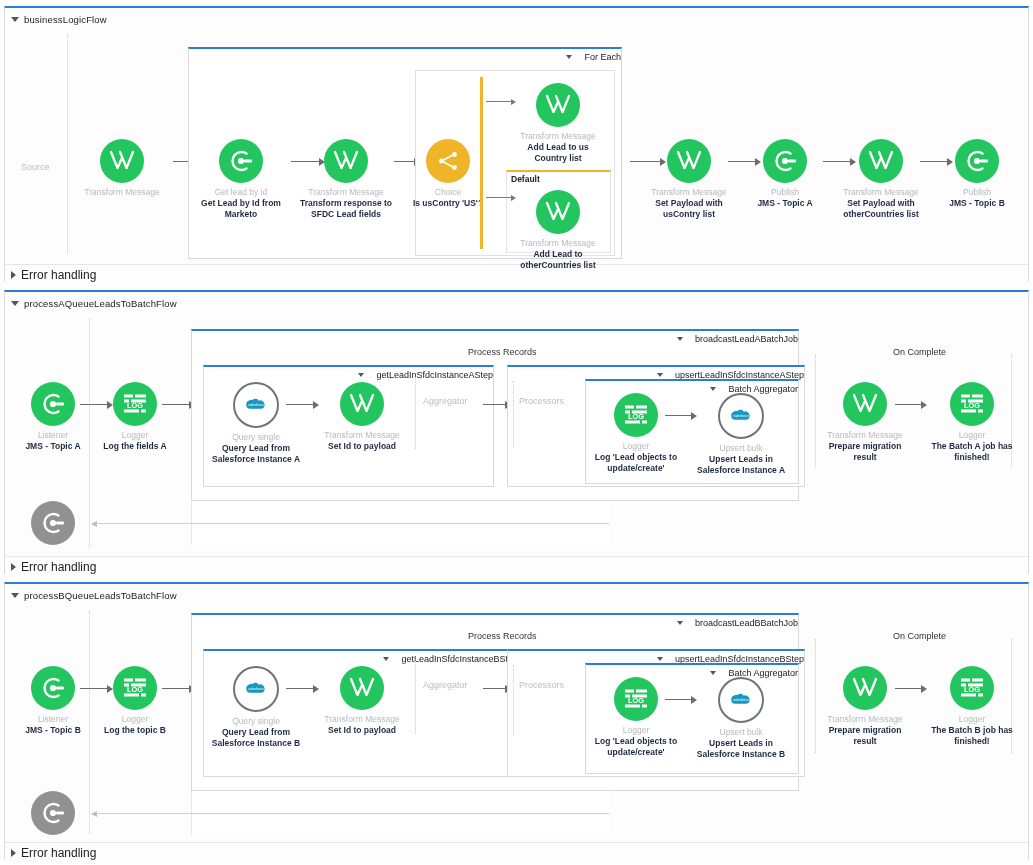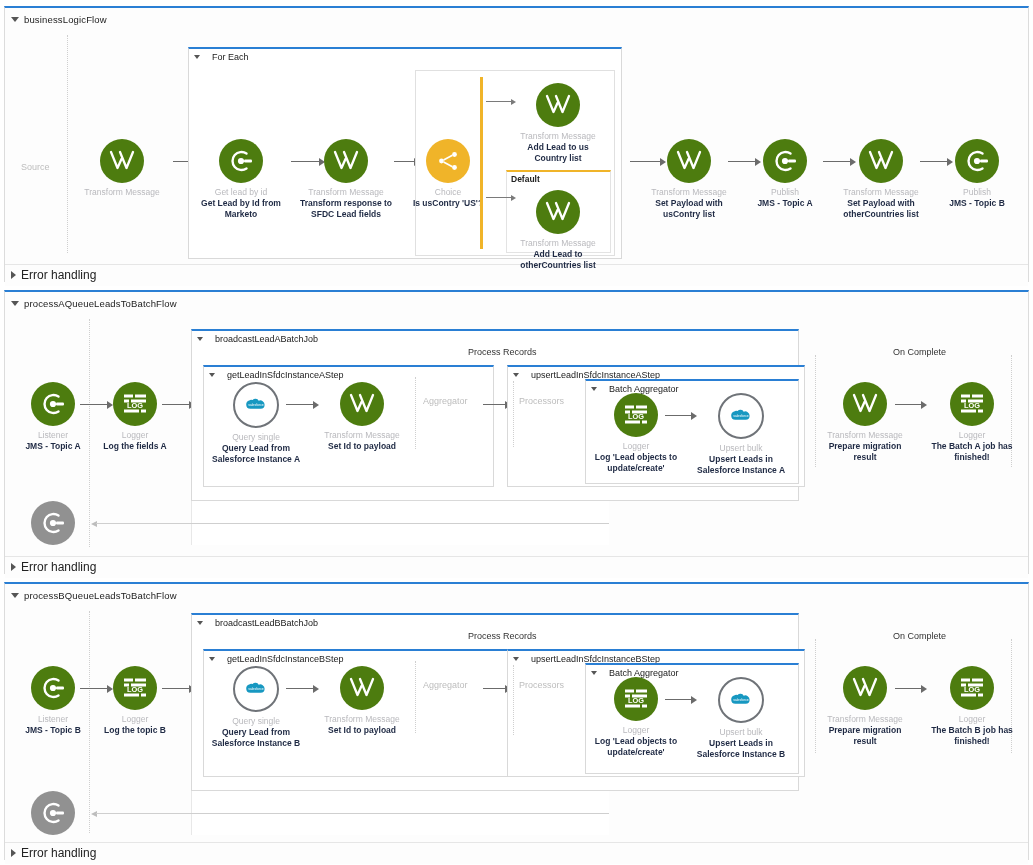--- a/index.html
+++ b/index.html
@@ -43,32 +43,32 @@
 
   
   .scope{
     position:absolute;box-sizing:border-box;
     background:#fff;border:1px solid #d9d9d9;
   }
   .scope.blue{border-top:2px solid #2a7fd4;}
   .scope.plain{border:1px solid #e0e0e0;}
   .scope-head{
     display:flex;align-items:center;gap:12px;
-    padding:3px 0 0 5px;font-size:9px;color:#222;white-space:nowrap;
+    padding:3px 0 0 5px;font-size:9px;color:#222;white-space:nowrap;justify-content:flex-end;
   }
   .tri.sm{border-left-width:3.5px;border-right-width:3.5px;border-top-width:4.5px;}
 
   
   .node{position:absolute;width:96px;text-align:center;}
   .circ{
     width:44px;height:44px;border-radius:50%;
     margin:0 auto;position:relative;
     display:flex;align-items:center;justify-content:center;
   }
-  .circ.purple{background:#4d7c0f;}
+  .circ.purple{background:#22c55e;}
   .circ.amber{background:#f0b429;}
   .circ.grey{background:#919191;}
   .circ.sf{
     background:#fff;border:2px solid #6f7378;width:42px;height:42px;
   }
   .n-type{
     font-size:8.5px;color:#b9b9bd;margin-top:4px;line-height:11px;white-space:nowrap;
   }
   .n-name{
     font-size:8.5px;color:#1f2a44;font-weight:bold;line-height:11px;margin-top:0px;

